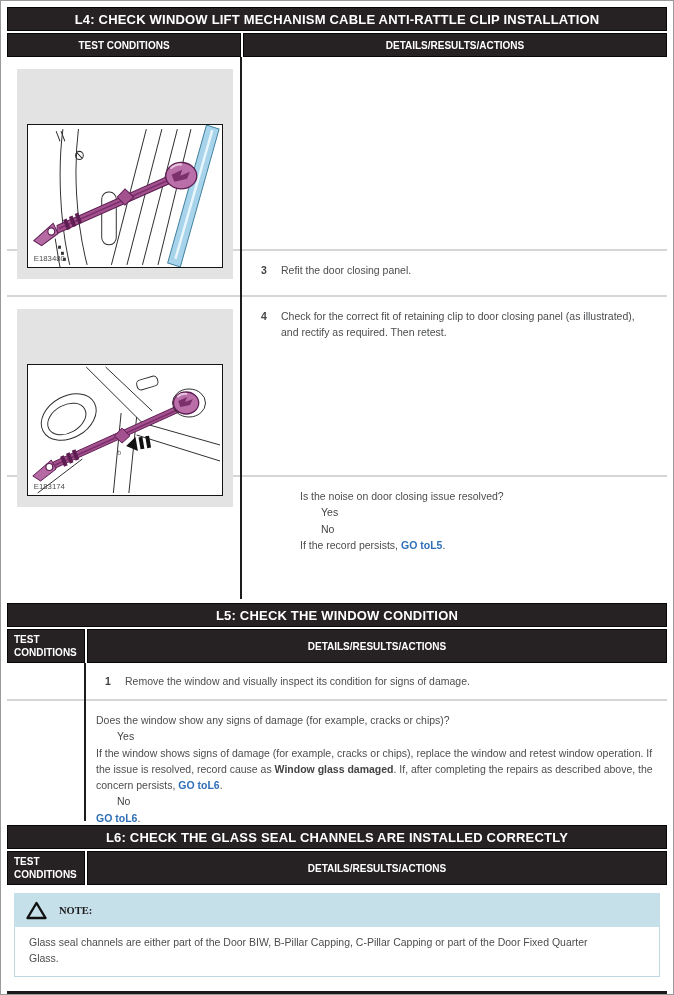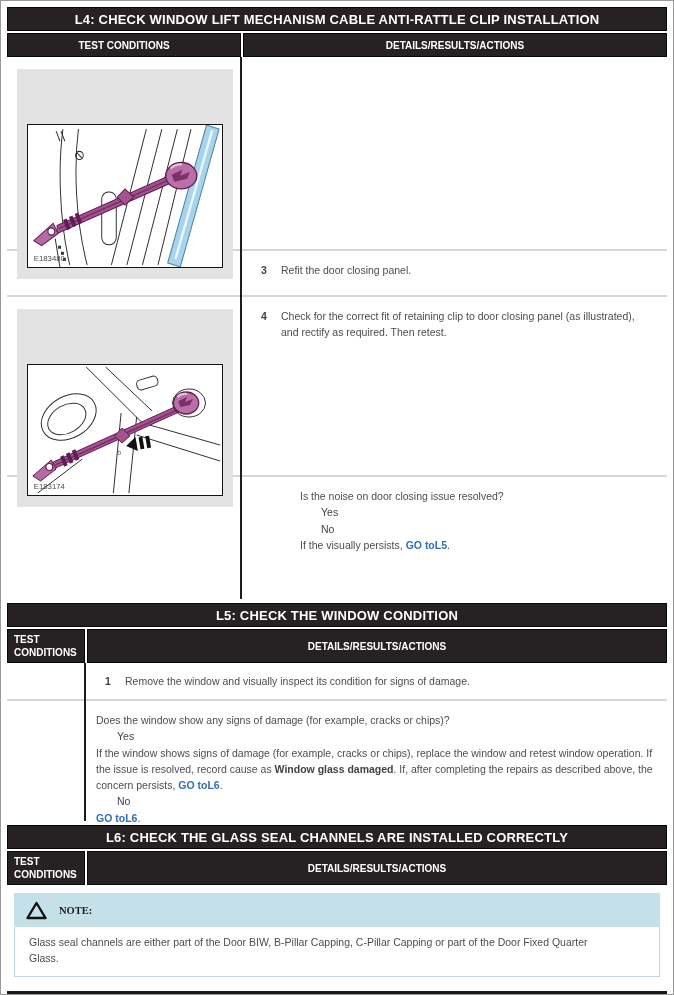--- a/index.html
+++ b/index.html
@@ -175,21 +175,21 @@
           </div>
         </div>
       </div>
 
       <div class="row" style="height:124px;gap:48px;">
         <div class="lcell-l4"></div>
         <div class="rcell">
           <p class="pline">Is the noise on door closing issue resolved?</p>
           <p class="pline ynlabel">Yes</p>
           <p class="pline ynlabel">No</p>
-          <p class="pline"><span>If the visually persists, </span><span class="golink">GO toL5</span><span>.</span></p>
+          <p class="pline"><span>If the record persists, </span><span class="golink">GO toL5</span><span>.</span></p>
         </div>
       </div>
     </div>
   </div>
 
   <div class="secgap"></div>
 
   <div>
     <div class="titlebar">L5: CHECK THE WINDOW CONDITION</div>
     <div class="colhead colhead-sm">

